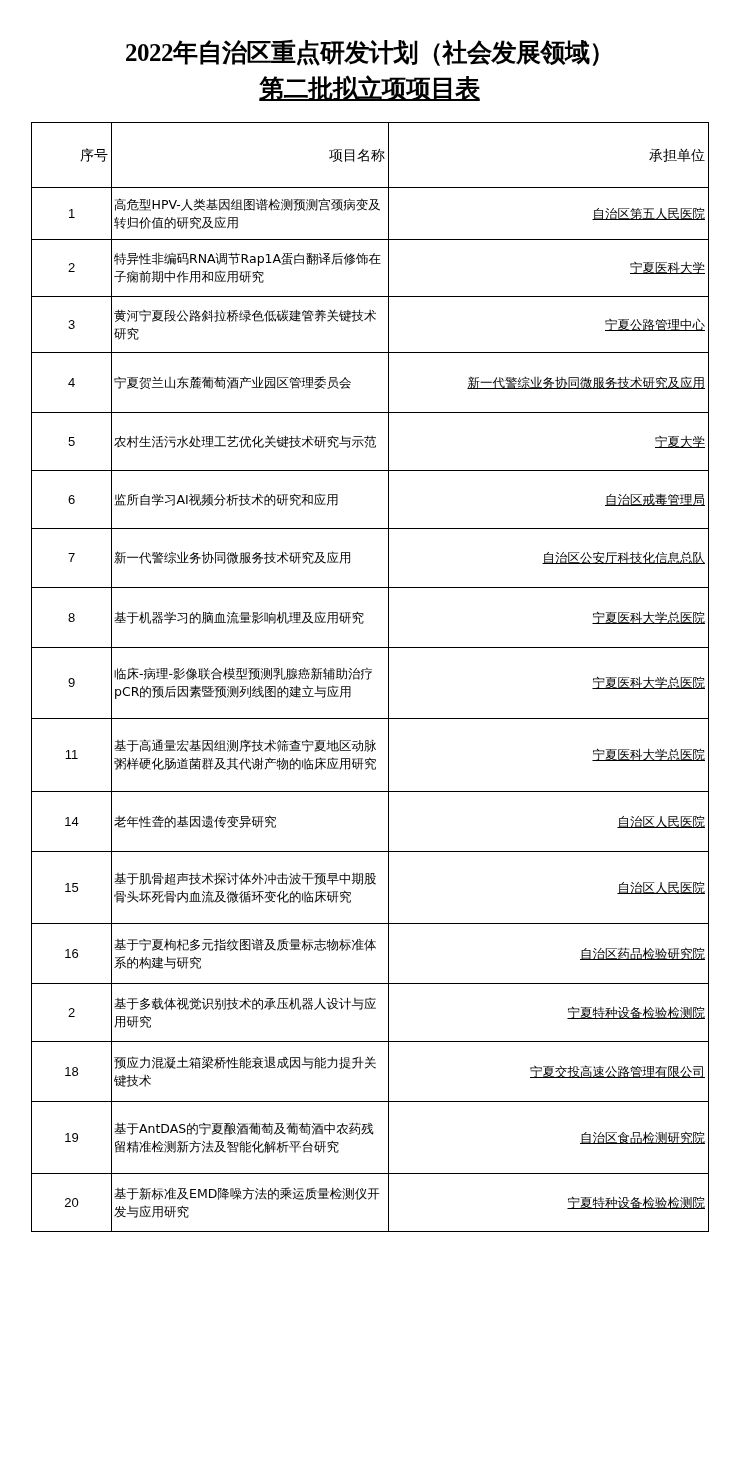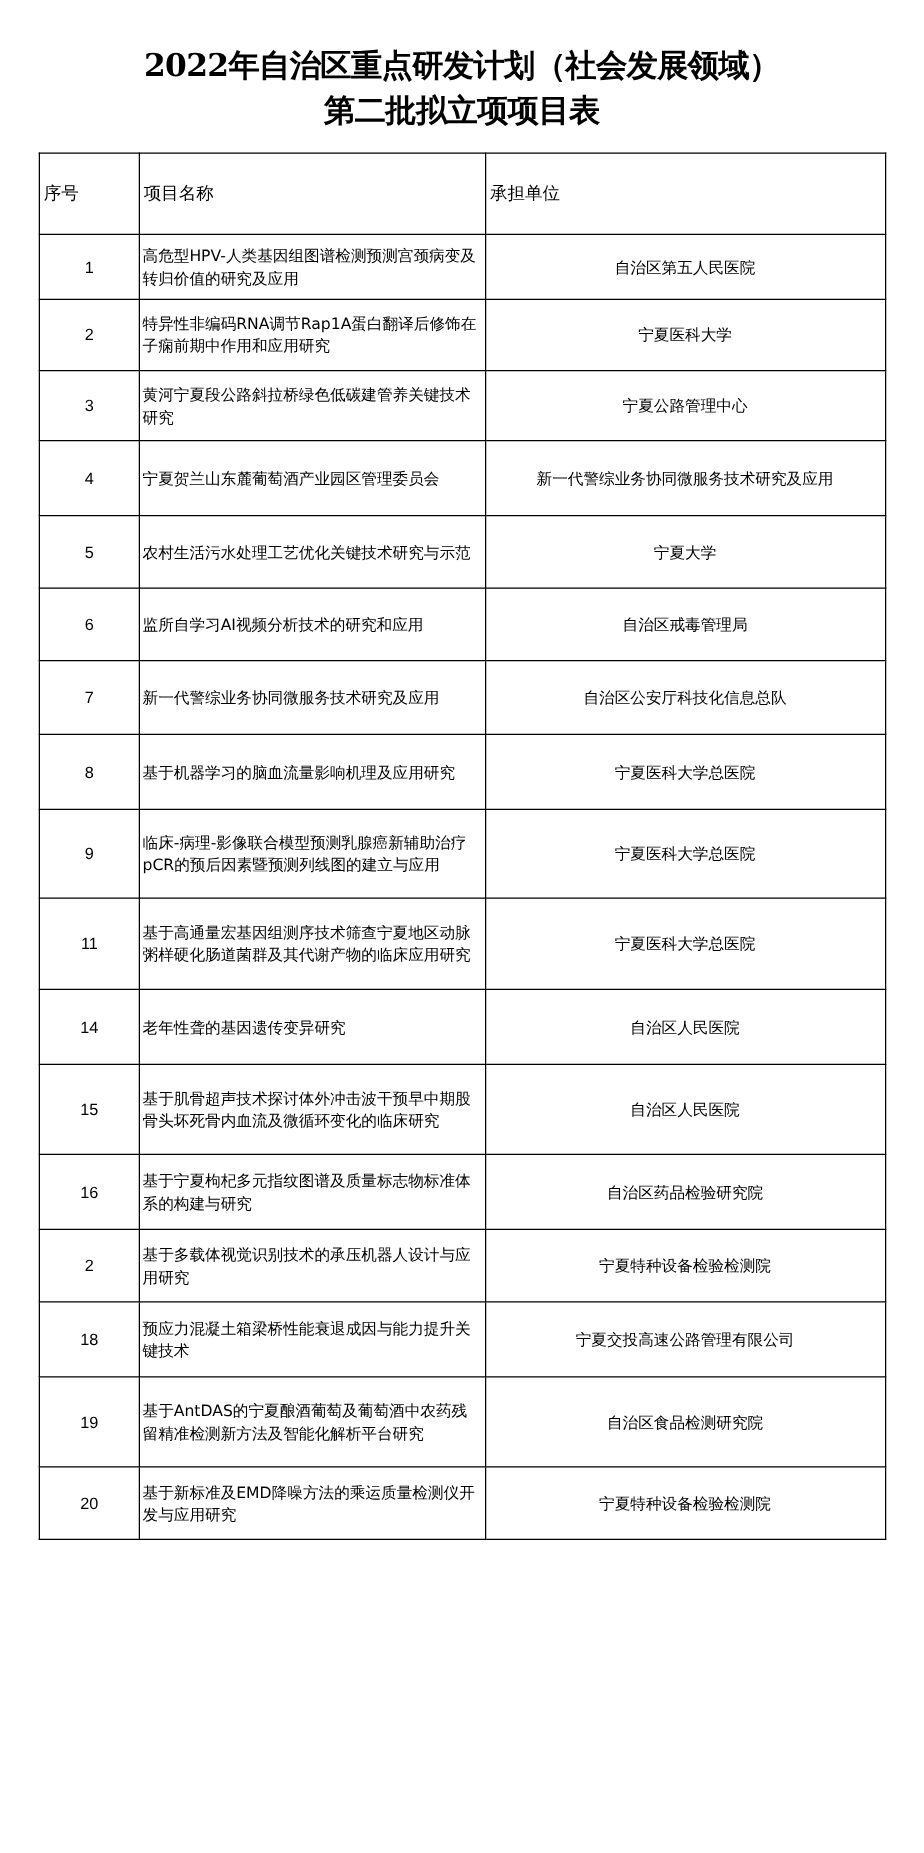--- a/index.html
+++ b/index.html
@@ -1,25 +1,25 @@
 <!DOCTYPE html>
 <html><head>
 <meta charset="utf-8">
 <style>
   html, body { margin:0; padding:0; background:#fff; }
   body { width:739px; height:1482px; position:relative; font-family:"DejaVu Sans", sans-serif; color:#000; }
   .title { position:absolute; left:0; width:739px; text-align:center; font-family:"DejaVu Serif", serif; font-weight:bold; font-size:25px; letter-spacing:-0.5px; }
-  .t1 { top:36px; }
-  .t2 { top:72px; }
+  .t1 { top:36px;font-family:Liberation Serif, serif; }
+  .t2 { top:72px;text-decoration:underline; }
   table { position:absolute; left:31px; top:122px; width:677px; border-collapse:collapse; table-layout:fixed; }
   td, th { border:1.5px solid #000; font-size:12.5px; font-weight:normal; padding:0 3px; line-height:18px; }
-  th { height:64px; text-align:left; font-size:14px; }
+  th { height:64px; text-align:right; font-size:14px; }
   td.num { text-align:center; font-family:"Liberation Sans", sans-serif; font-size:13px; }
   td.name { text-align:left; padding-left:2px; }
-  td.unit { text-align:center; padding-left:2px; }
+  td.unit { text-align:right; padding-left:2px;text-decoration:underline; }
 </style>
 </head>
 <body>
 
 <div class="title t1">2022年自治区重点研发计划（社会发展领域）</div>
 <div class="title t2">第二批拟立项项目表</div>
 
 <table>
   <colgroup>
     <col style="width:80px">

